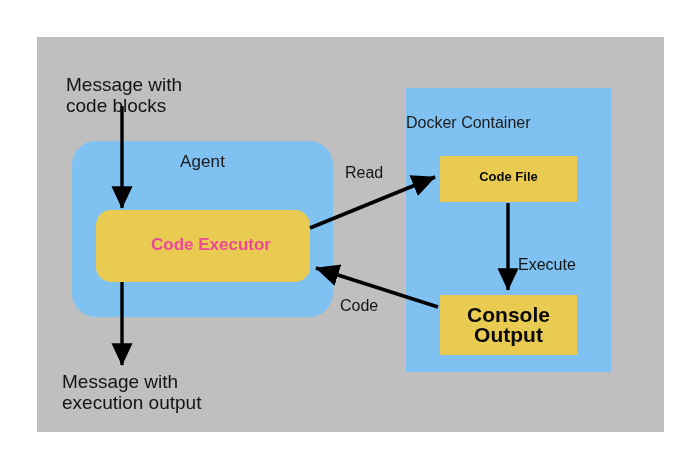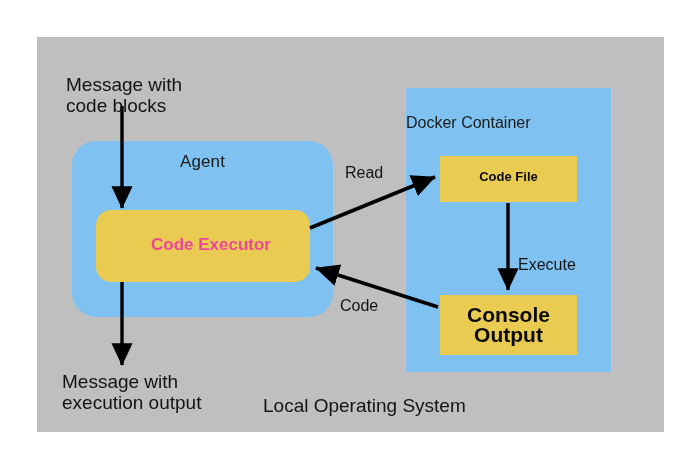--- a/index.html
+++ b/index.html
@@ -191,19 +191,18 @@
 
     <line x1="508" y1="203" x2="508" y2="290" stroke="#000000" stroke-width="3.4" marker-end="url(#ah)"></line>
 
     <line x1="438" y1="307" x2="316" y2="268" stroke="#000000" stroke-width="3.6" marker-end="url(#ah)"></line>
   </svg>
 
   <div class="free-text" id="msg-in-label">Message with
 code blocks</div>
   <div class="free-text" id="msg-out-label">Message with
 execution output</div>
-  <div class="free-text" id="os-label">Local Operating System</div>
 
   <div class="edge-text" id="write-label">Read</div>
   <div class="edge-text" id="execute-label">Execute</div>
   <div class="edge-text" id="read-label">Code</div>
 
 </div>
 
 </body></html>

